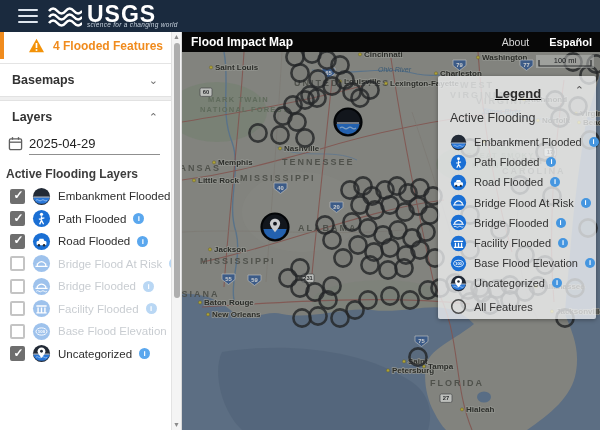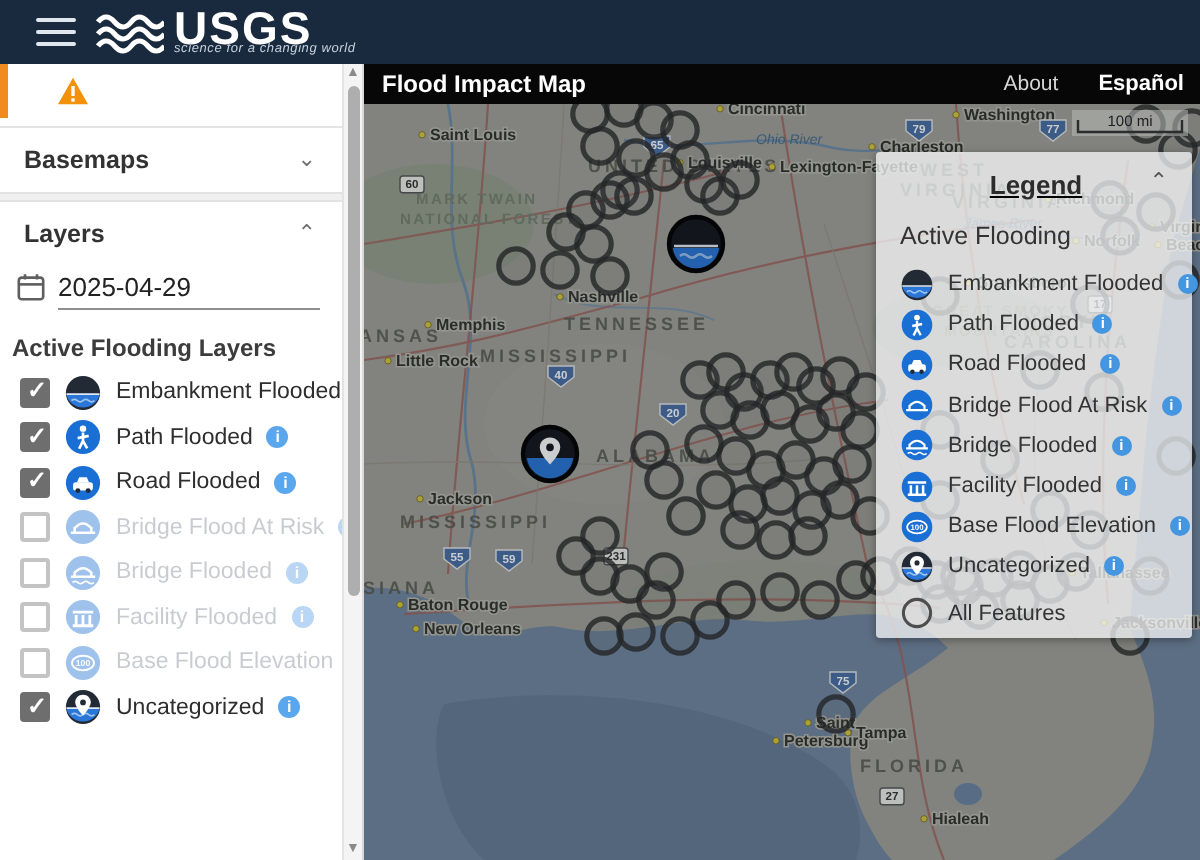--- a/index.html
+++ b/index.html
@@ -109,20 +109,21 @@
 
   <div class="sidebar">
     <div class="sidebar-content">
 
       <div class="alert-row">
         <svg width="17" height="15" viewBox="0 0 20 18">
           <path d="M10,1 L19,17 H1 Z" fill="#f39208"></path>
           <rect x="9" y="6" width="2" height="6" fill="#fff"></rect>
           <rect x="9" y="13.4" width="2" height="2" fill="#fff"></rect>
         </svg>
+        <span class="alert-text">4 Flooded Features</span>
       </div>
       <div class="divider"></div>
 
       <div class="section-row">
         <span class="section-label">Basemaps</span>
         <span class="chev">⌄</span>
       </div>
       <div class="section-gap"></div>
 
       <div class="section-row">

